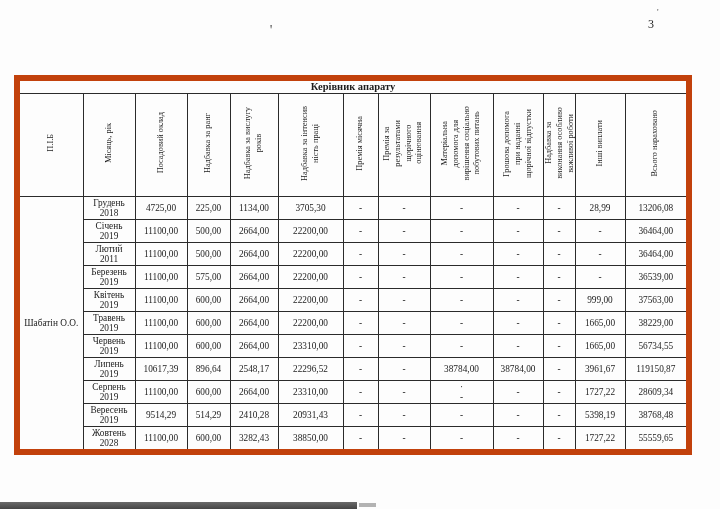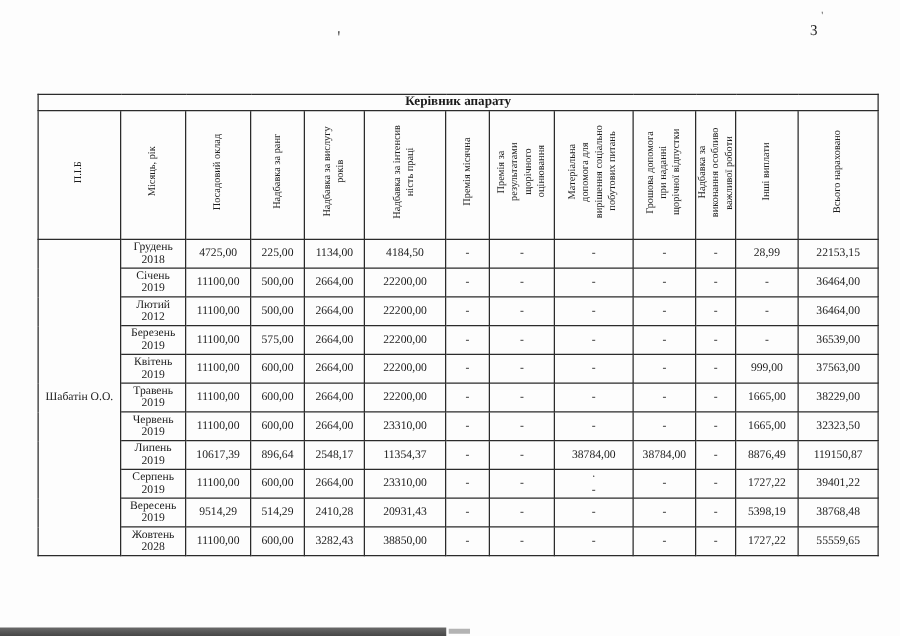--- a/index.html
+++ b/index.html
@@ -25,25 +25,25 @@
     transform: scaleY(1.2);
   }
   .tick-right {
     position: absolute;
     top: 7px; left: 657px;
     font-size: 9px;
     color: #555;
   }
   table.salary {
     position: absolute;
-    left: 30px; top: 75px;
+    left: 14px; top: 75px;
     width: 672px;
     border-collapse: collapse;
     table-layout: fixed;
-    border: 1px solid #c2410c;
+    border: 6px solid #c2410c;
   }
   .salary th, .salary td {
     border: 1px solid #2b2b2b;
     text-align: center;
     vertical-align: middle;
     padding: 0;
     white-space: pre-line;
     font-weight: normal;
     overflow: hidden;
   }
@@ -137,47 +137,47 @@
     <th><span class="vh">Інші виплати</span></th>
     <th><span class="vh">Всього нараховано</span></th>
   </tr>
   <tr class="data-row">
     <td class="employee-cell" rowspan="11">Шабатін О.О.</td>
     <td class="month-cell">Грудень
 2018</td>
     <td>4725,00</td>
     <td>225,00</td>
     <td>1134,00</td>
-    <td>4184,50</td>
+    <td>3705,30</td>
     <td>-</td>
     <td>-</td>
     <td>-</td>
     <td>-</td>
     <td>-</td>
     <td>28,99</td>
-    <td>22153,15</td>
+    <td>13206,08</td>
   </tr>
   <tr class="data-row">
     <td class="month-cell">Січень
 2019</td>
     <td>11100,00</td>
     <td>500,00</td>
     <td>2664,00</td>
     <td>22200,00</td>
     <td>-</td>
     <td>-</td>
     <td>-</td>
     <td>-</td>
     <td>-</td>
     <td>-</td>
     <td>36464,00</td>
   </tr>
   <tr class="data-row">
     <td class="month-cell">Лютий
-2012</td>
+2011</td>
     <td>11100,00</td>
     <td>500,00</td>
     <td>2664,00</td>
     <td>22200,00</td>
     <td>-</td>
     <td>-</td>
     <td>-</td>
     <td>-</td>
     <td>-</td>
     <td>-</td>
@@ -234,52 +234,52 @@
     <td>11100,00</td>
     <td>600,00</td>
     <td>2664,00</td>
     <td>23310,00</td>
     <td>-</td>
     <td>-</td>
     <td>-</td>
     <td>-</td>
     <td>-</td>
     <td>1665,00</td>
-    <td>32323,50</td>
+    <td>56734,55</td>
   </tr>
   <tr class="data-row">
     <td class="month-cell">Липень
 2019</td>
     <td>10617,39</td>
     <td>896,64</td>
     <td>2548,17</td>
-    <td>11354,37</td>
+    <td>22296,52</td>
     <td>-</td>
     <td>-</td>
     <td>38784,00</td>
     <td>38784,00</td>
     <td>-</td>
-    <td>8876,49</td>
+    <td>3961,67</td>
     <td>119150,87</td>
   </tr>
   <tr class="data-row">
     <td class="month-cell">Серпень
 2019</td>
     <td>11100,00</td>
     <td>600,00</td>
     <td>2664,00</td>
     <td>23310,00</td>
     <td>-</td>
     <td>-</td>
     <td>·
 -</td>
     <td>-</td>
     <td>-</td>
     <td>1727,22</td>
-    <td>39401,22</td>
+    <td>28609,34</td>
   </tr>
   <tr class="data-row">
     <td class="month-cell">Вересень
 2019</td>
     <td>9514,29</td>
     <td>514,29</td>
     <td>2410,28</td>
     <td>20931,43</td>
     <td>-</td>
     <td>-</td>

